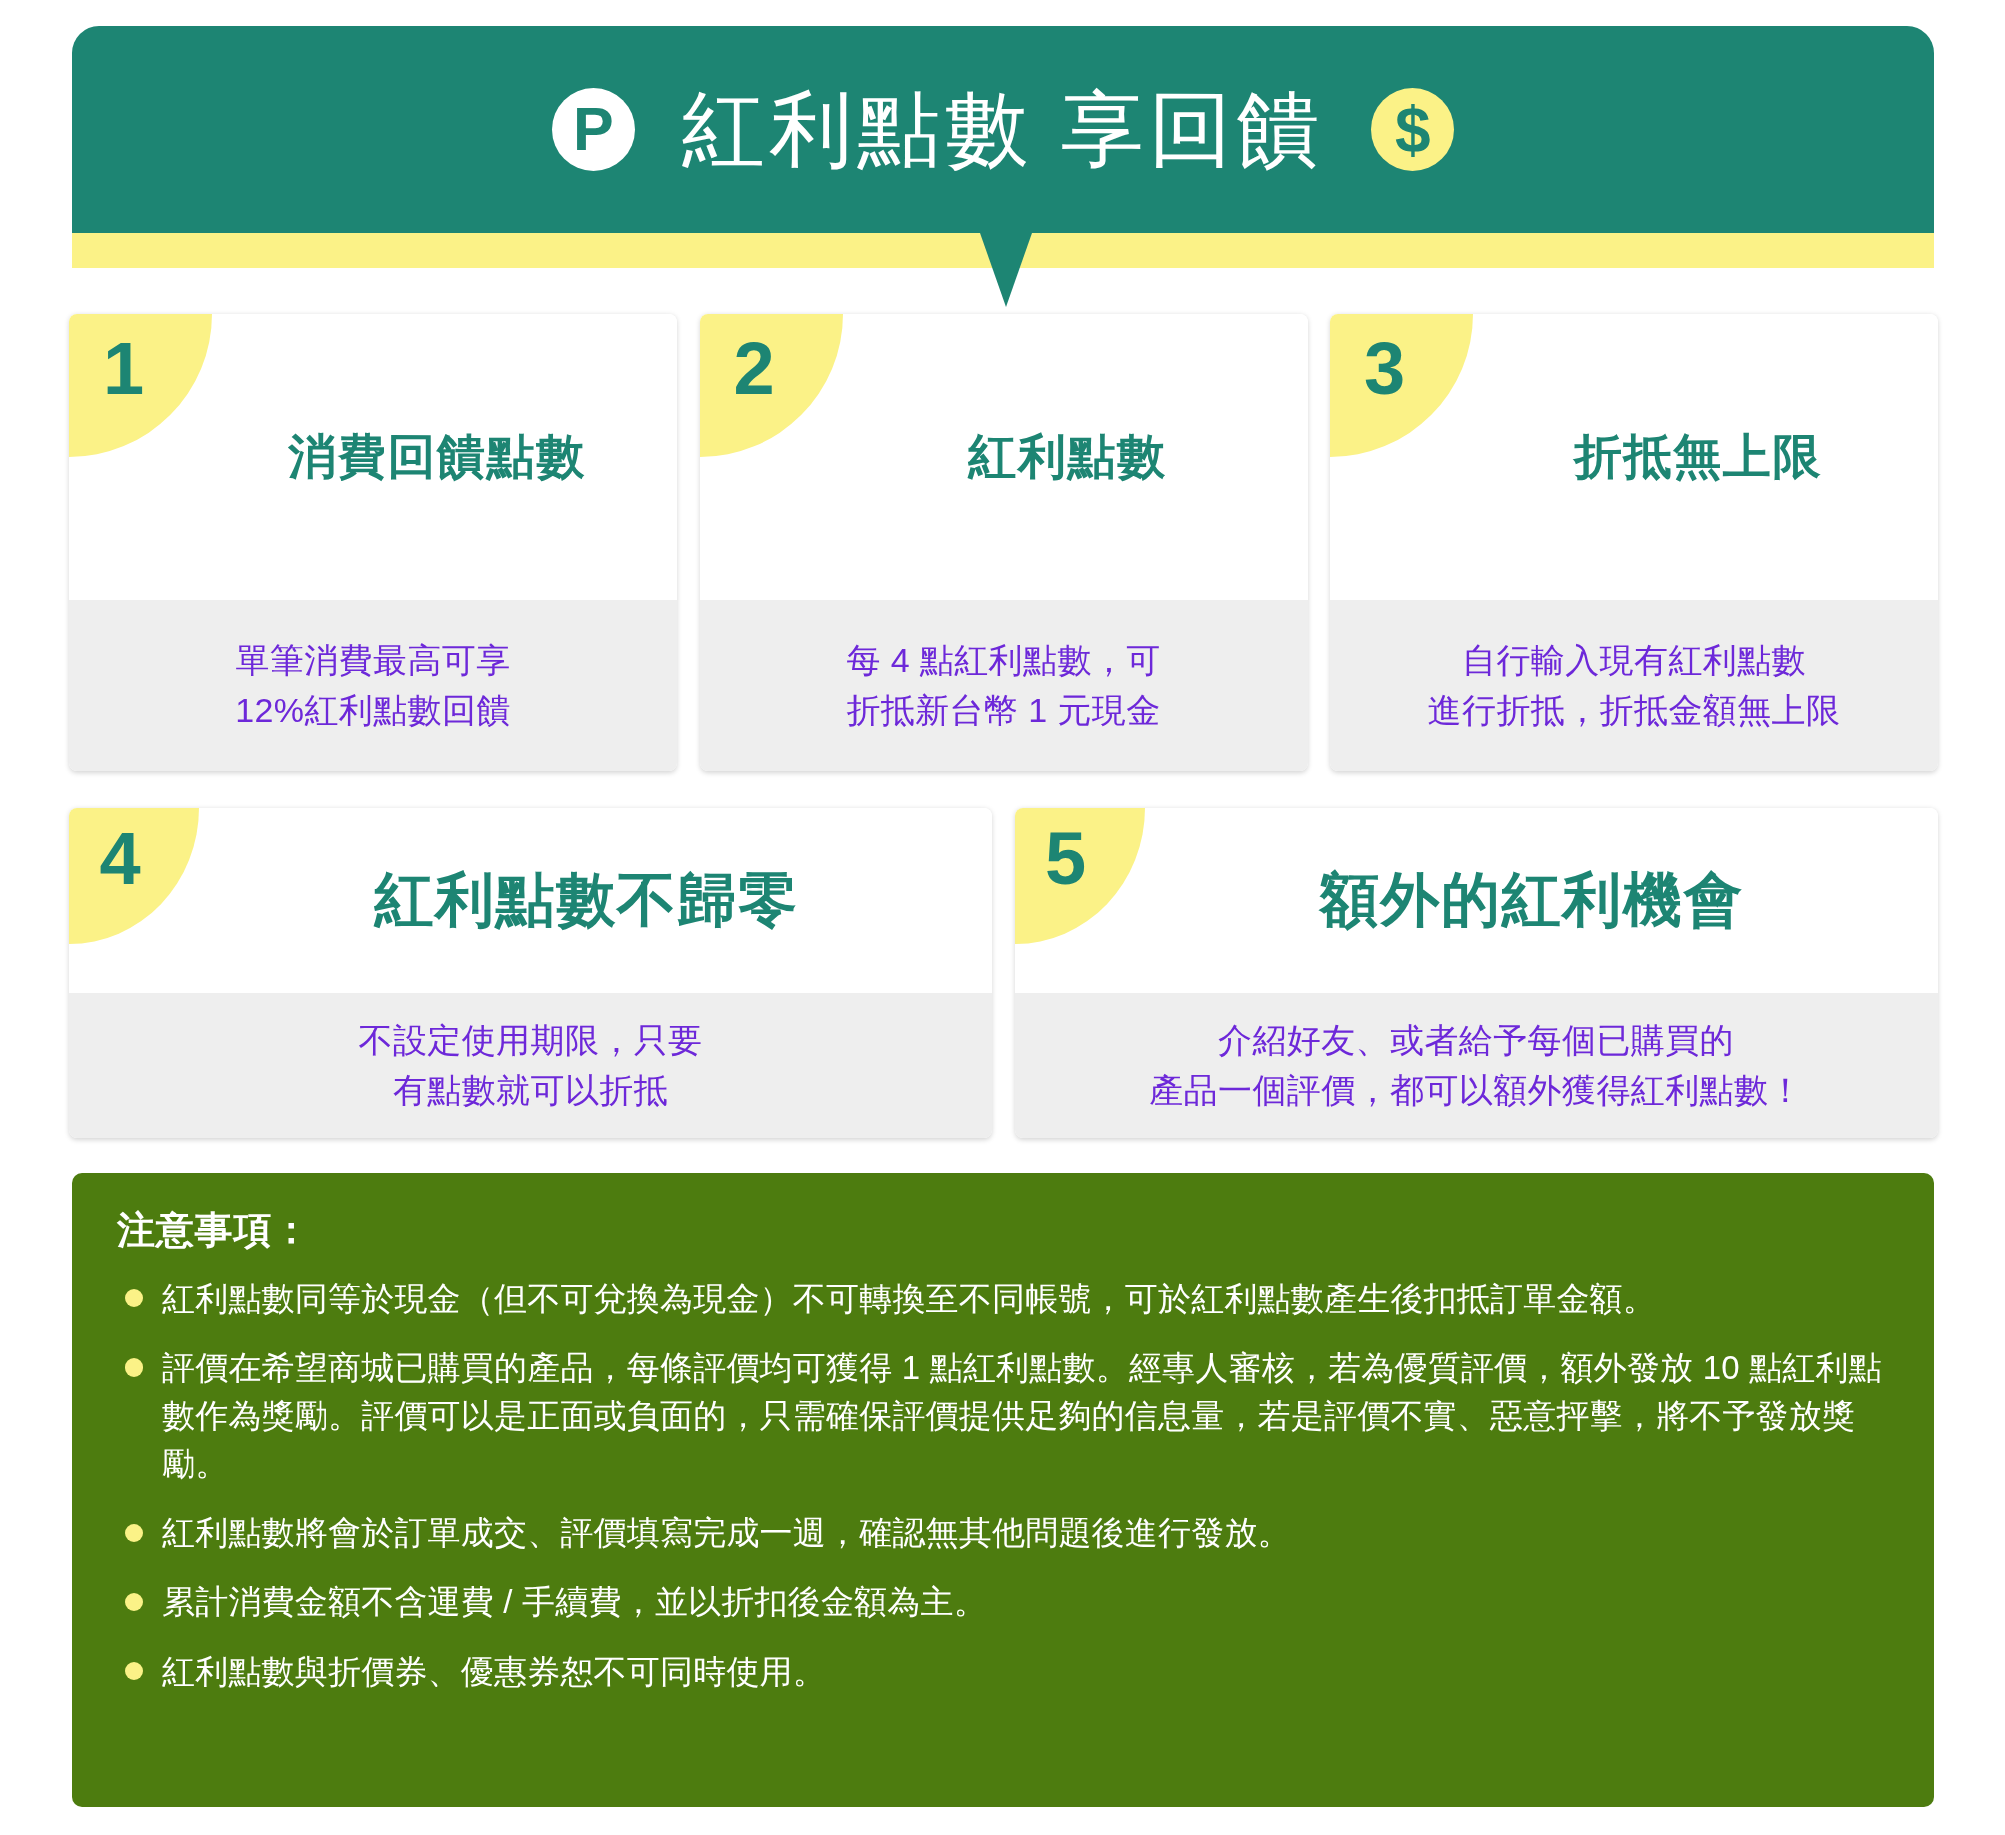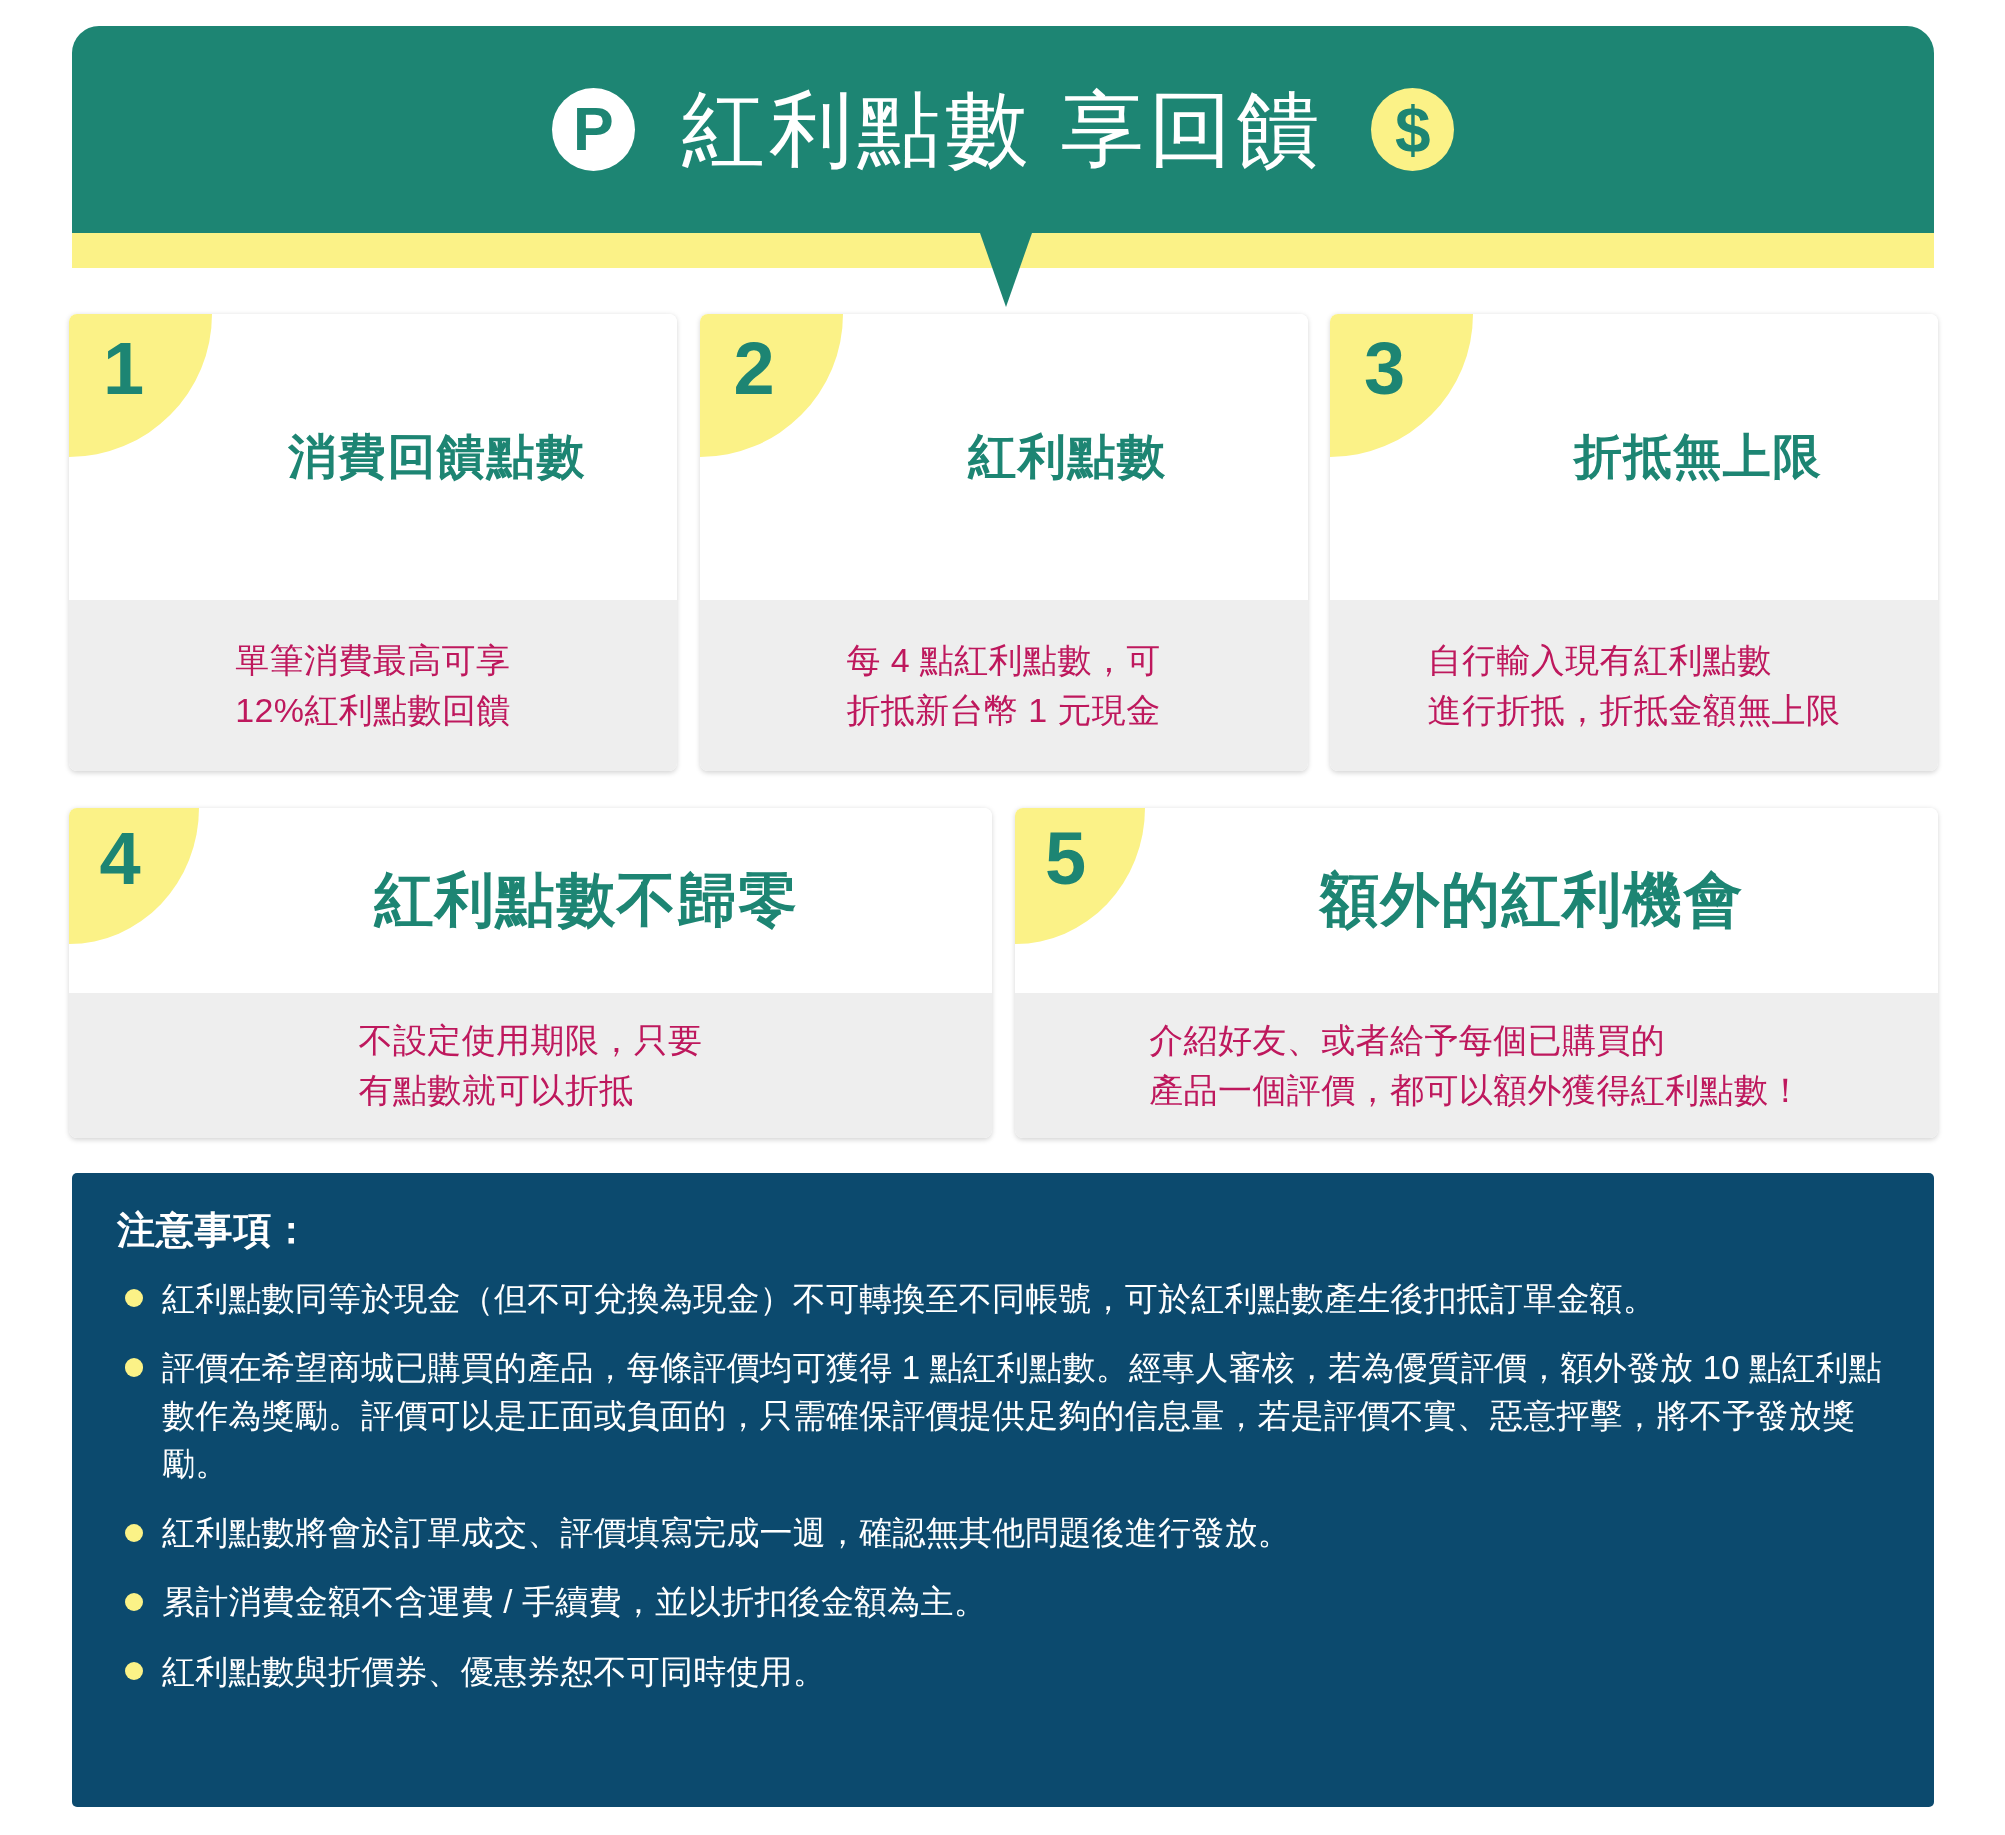--- a/index.html
+++ b/index.html
@@ -178,35 +178,36 @@
   .card-body {
     flex: 1 1 auto;
     background: #eeeeee;
     display: flex;
     align-items: center;
     justify-content: center;
     padding: 0 24px;
     box-sizing: border-box;
   }
   .card-desc {
-    color: #be185d;
+    color: #6d28d9;
     font-size: 34px;
     line-height: 1.45;
+    text-align: center;
     letter-spacing: 0.4px;
   }
 
   
   .notes {
     position: absolute;
     left: 72px;
     top: 1173px;
     width: 1862px;
     height: 634px;
-    background: #0c4a6e;
-    border-radius: 5px;
+    background: #4d7c0f;
+    border-radius: 10px;
     box-sizing: border-box;
     padding: 35px 45px 24px 45px;
   }
   .notes-title {
     color: #ffffff;
     font-size: 38px;
     font-weight: bold;
     letter-spacing: 0.8px;
     margin: 0 0 21px 0;
     line-height: 1.2;

